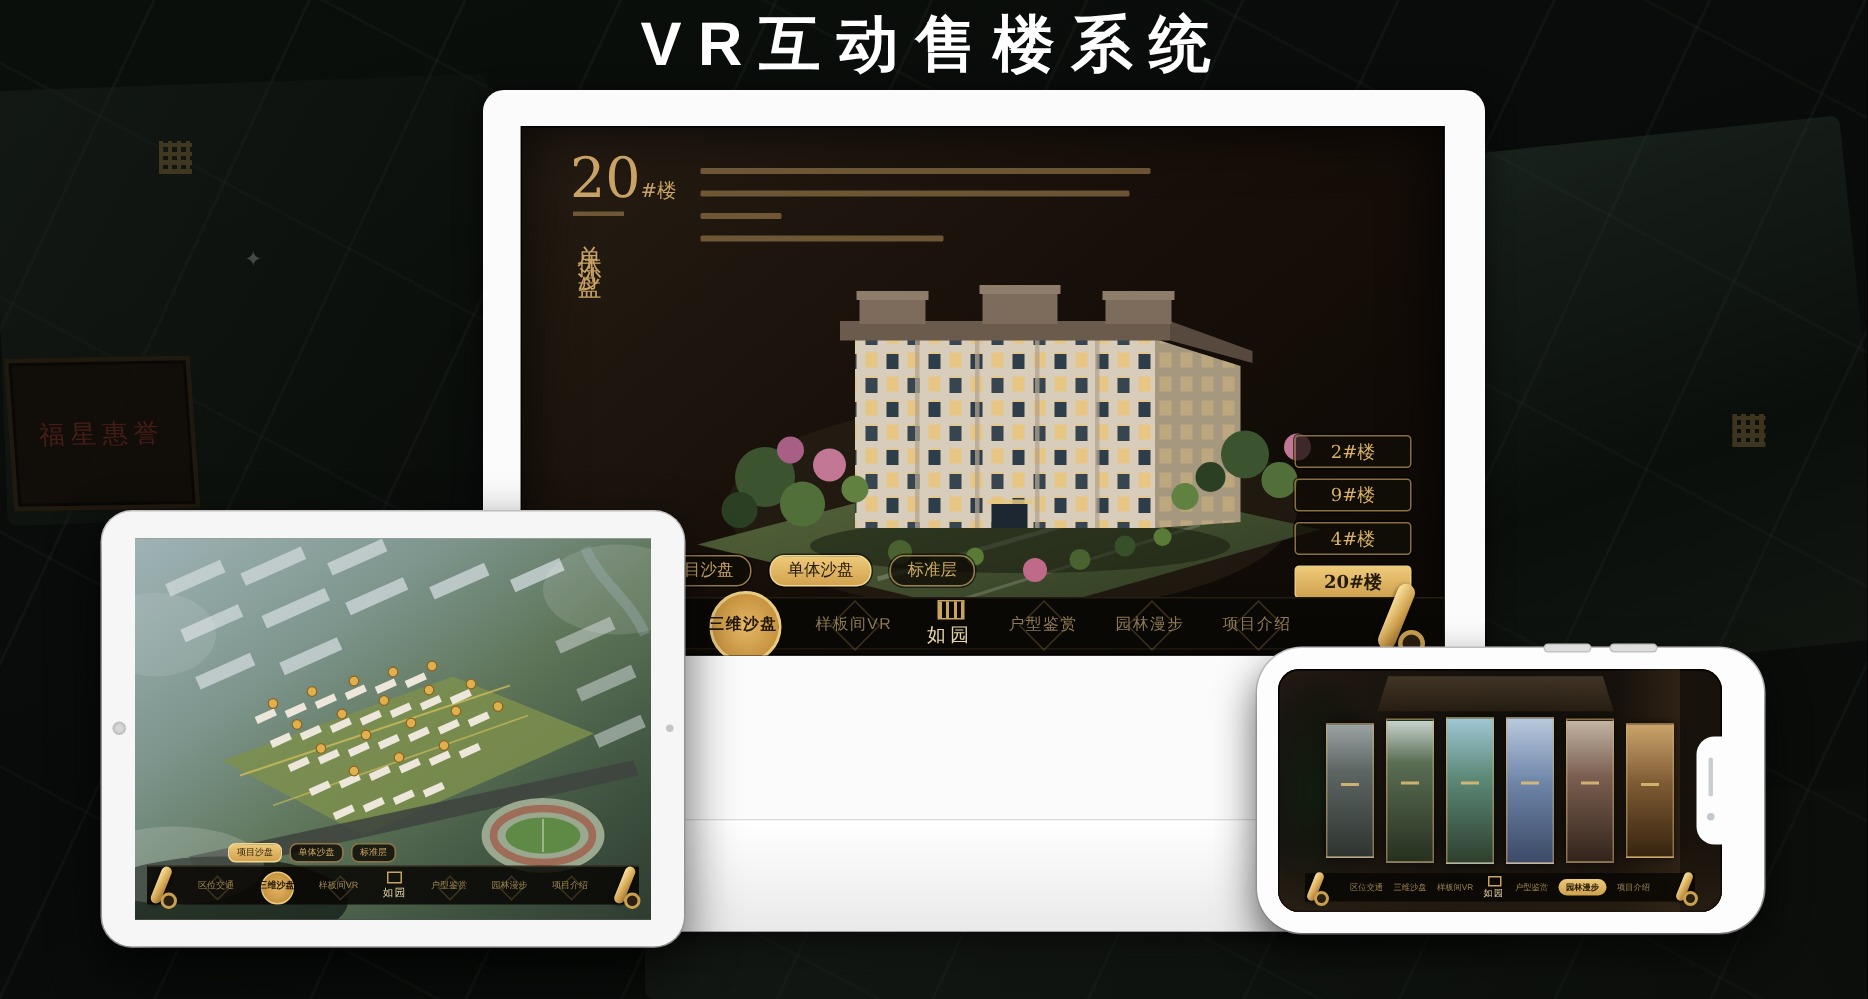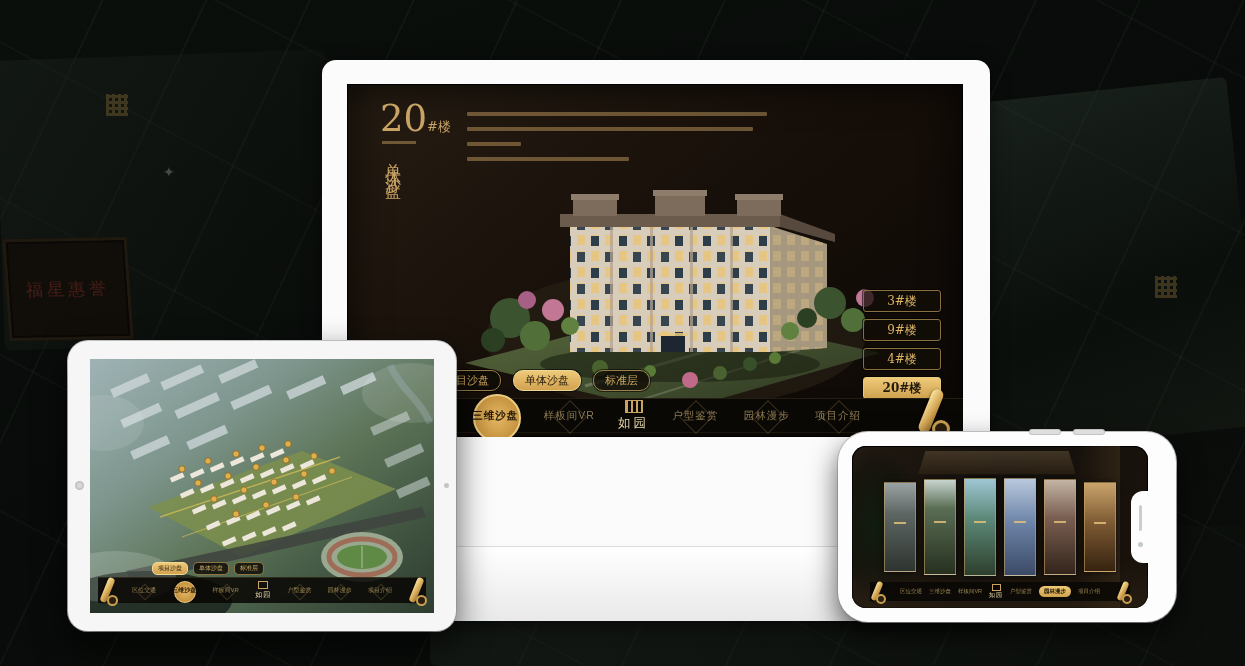--- a/index.html
+++ b/index.html
@@ -180,20 +180,21 @@
   <div class="bg-blob bg-photo-left"></div>
   <div class="bg-blob bg-photo-right"></div>
   <div class="bg-blob bg-photo-bottom"></div>
   <div class="bg-plaque">
     <span>福星惠誉</span>
   </div>
   <div class="bg-goldgrid" style="left:106px;top:94px;"></div>
   <div class="bg-goldgrid" style="left:1155px;top:276px;"></div>
   <div class="bg-star">✦</div>
 
+  <div class="page-title">VR互动售楼系统</div>
 
   <div class="m-stand"></div>
   <div class="m-base"></div>
   <div class="monitor">
     <div class="m-screen">
 
       <div class="ds-header">
         <span class="ds-no">20</span><span class="ds-no-suffix">#楼</span>
         <div class="ds-microbar"></div>
         <div class="ds-vert">单体沙盘</div>
@@ -264,21 +265,21 @@
             <circle cx="190" cy="210" r="7" fill="#37502a"></circle>
           <circle cx="215" cy="203" r="6" fill="#5a7a38"></circle>
             <circle cx="255" cy="212" r="8" fill="#c06a8a"></circle>
           <circle cx="285" cy="205" r="7" fill="#49622f"></circle>
             <circle cx="315" cy="196" r="7" fill="#37502a"></circle>
           <circle cx="340" cy="190" r="6" fill="#5a7a38"></circle>
         </svg>
       </div>
 
       <div class="floor-col">
-        <div class="floor-btn">3#楼</div>
+        <div class="floor-btn">2#楼</div>
         <div class="floor-btn">9#楼</div>
         <div class="floor-btn">4#楼</div>
         <div class="floor-btn active">20#楼</div>
       </div>
 
       <div class="ds-tabs">
         <div class="tab-pill">项目沙盘</div>
         <div class="tab-pill active">单体沙盘</div>
         <div class="tab-pill">标准层</div>
       </div>

